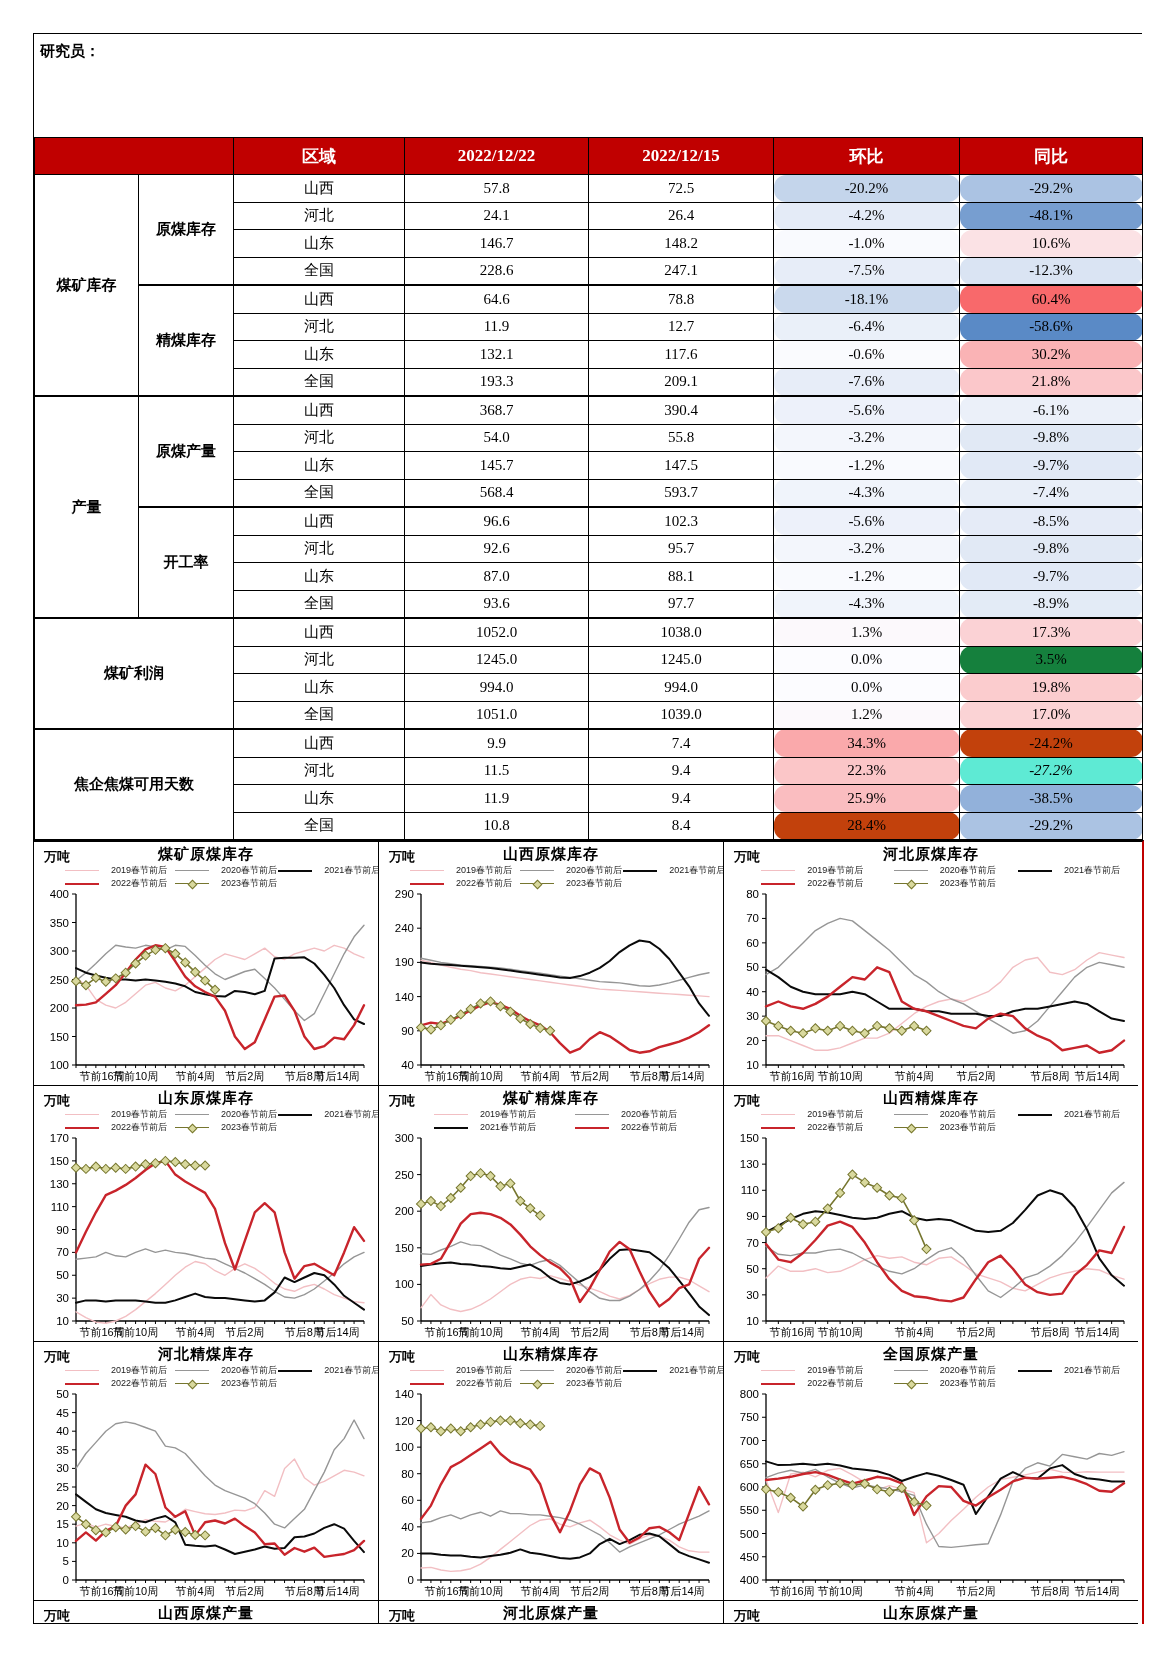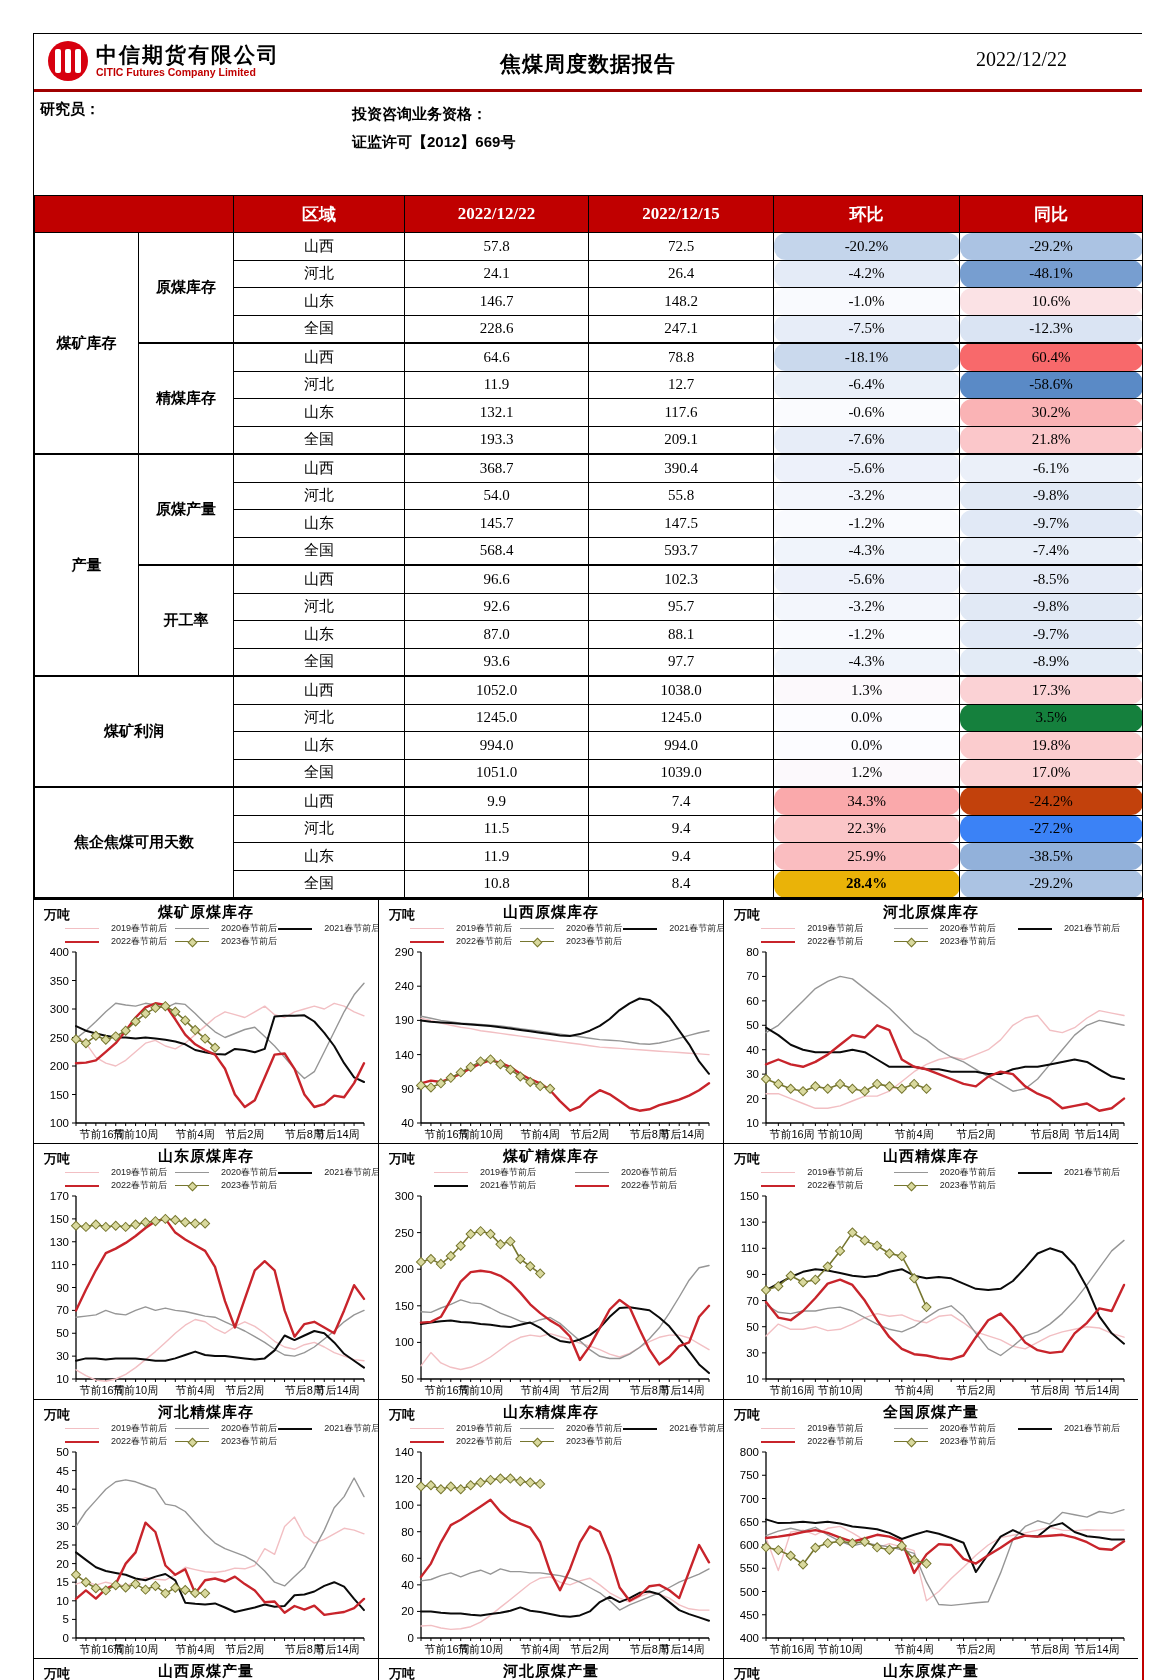--- a/index.html
+++ b/index.html
@@ -50,42 +50,23 @@
                   background:#d9d99e;border:1px solid #76762f;}
   .legend-label{font-size:9px;margin-left:12px;color:#222;}
   svg text{font-family:"Liberation Sans",sans-serif;}
 </style>
 </head>
 <body>
 
 <div class="page">
   <div class="frame">
 
-    <div class="hdr">
-      <div class="logo-wrap">
-        <div class="logo-mark">
-          <span class="b1"></span>
-            <span class="b2"></span>
-            <span class="b3"></span>
-        </div>
-        <div class="logo-txt">
-          <div class="logo-cn">中信期货有限公司</div>
-          <div class="logo-en">CITIC Futures Company Limited</div>
-        </div>
-      </div>
-      <div class="hdr-title">焦煤周度数据报告</div>
-      <div class="hdr-date">2022/12/22</div>
-    </div>
 
     <div class="res">
       <div class="res-label">研究员：</div>
-      <div class="res-qual">
-        <div>投资咨询业务资格：</div>
-        <div>证监许可【2012】669号</div>
-      </div>
     </div>
 
     <table class="rep">
       <colgroup>
         <col style="width:104px">
           <col style="width:95px">
           <col style="width:171px">
         <col style="width:184px">
           <col style="width:185px">
           <col style="width:186px">
@@ -255,34 +236,34 @@
             <td class="num">9.9</td>
             <td class="num">7.4</td>
             <td class="pct" style="background: rgb(250, 169, 171);">34.3%</td>
             <td class="pct" style="background: #c2410c;">-24.2%</td>
           </tr>
           <tr>
             <td>河北</td>
             <td class="num">11.5</td>
             <td class="num">9.4</td>
             <td class="pct" style="background: rgb(251, 198, 200);">22.3%</td>
-            <td class="pct" style="background: #3b82f6;">-27.2%</td>
+            <td class="pct" style="background: #5eead4; font-style: italic;">-27.2%</td>
           </tr>
           <tr>
             <td>山东</td>
             <td class="num">11.9</td>
             <td class="num">9.4</td>
             <td class="pct" style="background: rgb(250, 189, 192);">25.9%</td>
             <td class="pct" style="background: rgb(146, 177, 218);">-38.5%</td>
           </tr>
           <tr>
             <td>全国</td>
             <td class="num">10.8</td>
             <td class="num">8.4</td>
-            <td class="pct" style="background: #eab308; font-weight: bold;">28.4%</td>
+            <td class="pct" style="background: #c2410c;">28.4%</td>
             <td class="pct" style="background: rgb(171, 195, 227);">-29.2%</td>
           </tr>
         </tbody>
     </table>
 
     <div class="charts">
         <div class="chart-cell" style="width: 344px; height: 243px;">
           <div class="chart-head">
             <div class="chart-unit">万吨</div>
             <div class="chart-title">煤矿原煤库存</div>

